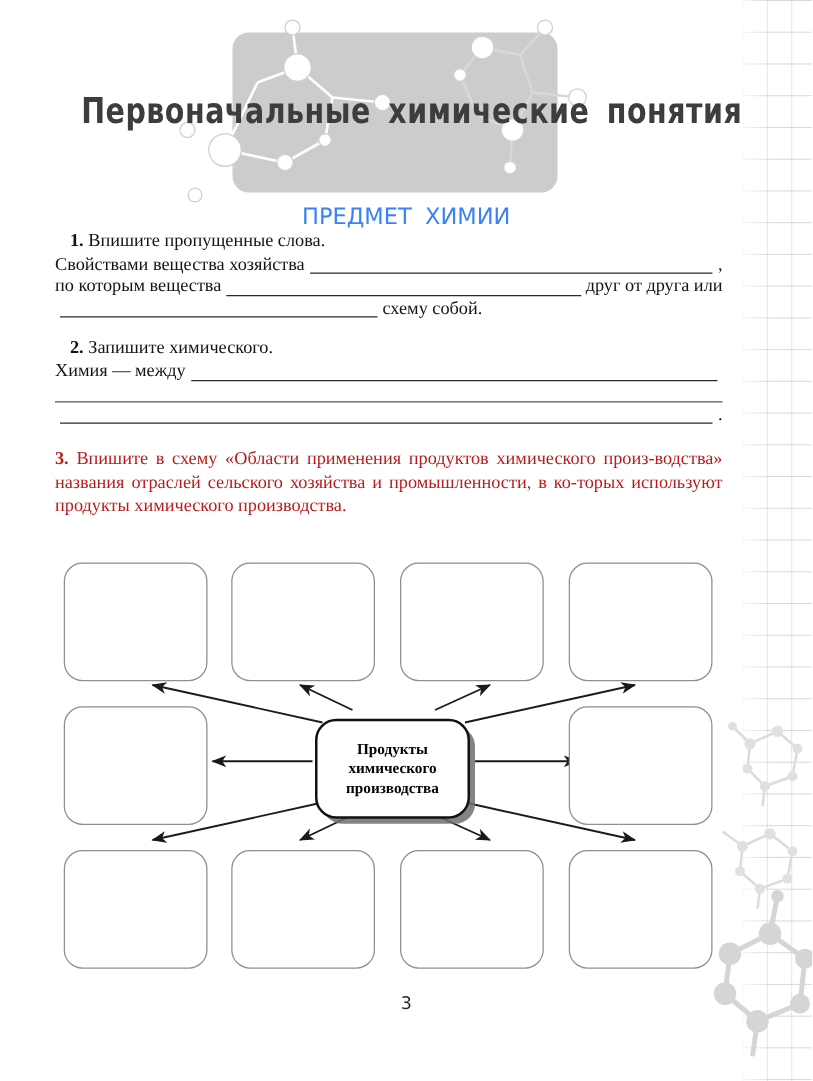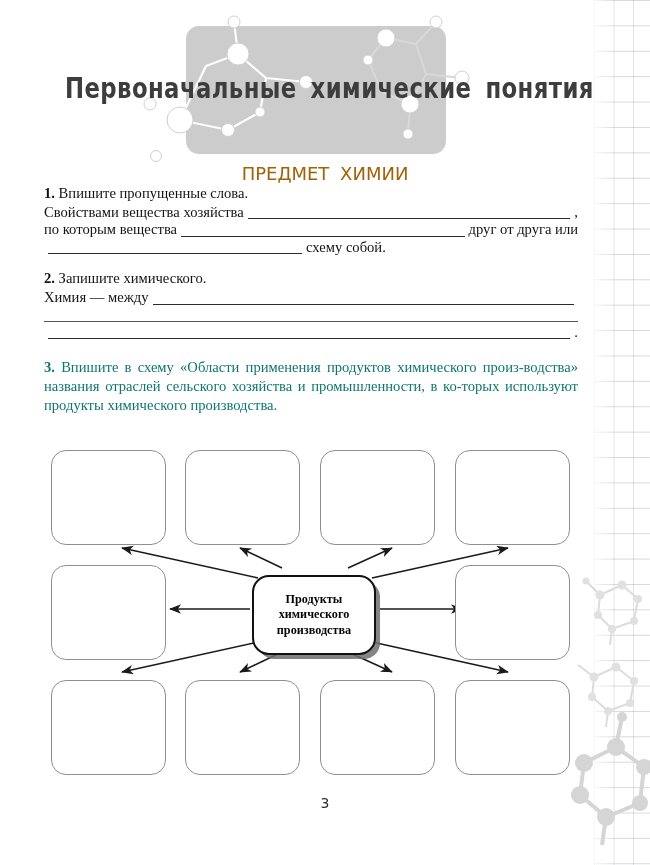--- a/index.html
+++ b/index.html
@@ -75,37 +75,37 @@
   .page-subtitle {
     position: absolute;
     left: 0;
     top: 163px;
     width: 650px;
     text-align: center;
     font-family: "DejaVu Sans", "Liberation Sans", sans-serif;
     font-weight: 400;
     font-size: 18px;
     word-spacing: 5px;
-    color: #a16207;
+    color: #3b82f6;
   }
 
   
   .content {
     position: absolute;
     left: 44px;
     top: 186px;
     width: 534px;
   }
   .task {
     font-size: 14.6px;
     line-height: 1.0;
     color: #131313;
   }
   .task-head {
-    margin: 0 0 4px 0;
+    margin: 0 0 4px 12px;
     white-space: nowrap;
   }
   .task-head .num {
     font-weight: 700;
   }
   .task-line {
     display: flex;
     align-items: flex-end;
     white-space: nowrap;
     margin-bottom: 3px;
@@ -122,21 +122,21 @@
   .rule {
     border-bottom: 1.2px solid #555555;
     height: 13px;
     margin-bottom: 3px;
   }
   .just {
     text-align: justify;
     text-align-last: left;
     font-size: 14.6px;
     line-height: 1.28;
-    color: #0f766e;
+    color: #b91c1c;
     hyphens: manual;
   }
   .sp-1 { height: 14px; }
   .sp-2 { height: 16px; }
 
   
   .scheme {
     position: absolute;
     left: 0;
     top: 440px;

